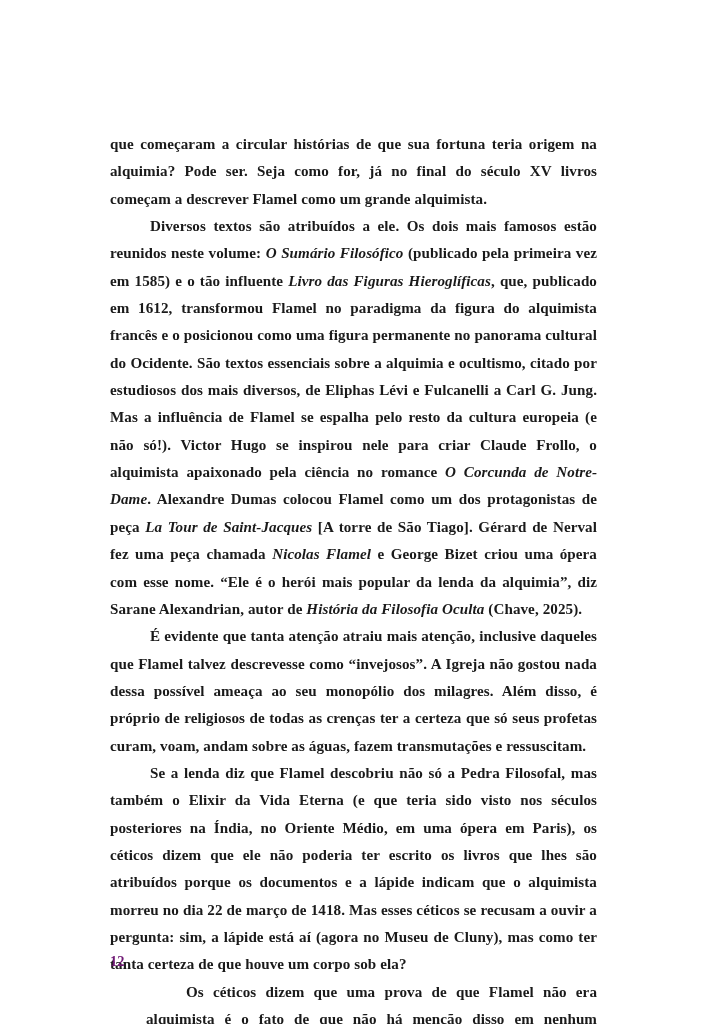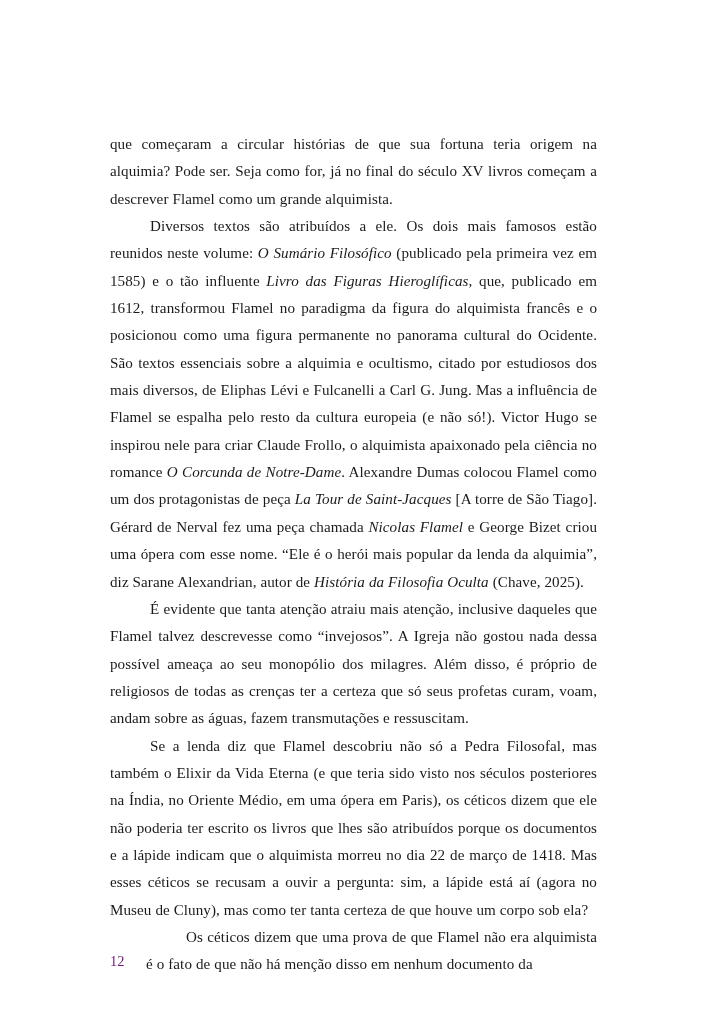--- a/index.html
+++ b/index.html
@@ -14,20 +14,21 @@
     -webkit-font-smoothing: antialiased;
   }
   .page {
     position: relative;
     width: 706px;
     height: 1024px;
     margin: 0 auto;
     background: #ffffff;
     overflow: hidden;
     box-sizing: border-box;
+    font-weight: bold;
   }
   .text-block {
     position: absolute;
     left: 110px;
     top: 131px;
     width: 487px;
   }
   .para {
     margin: 0;
     font-size: 15.1px;

